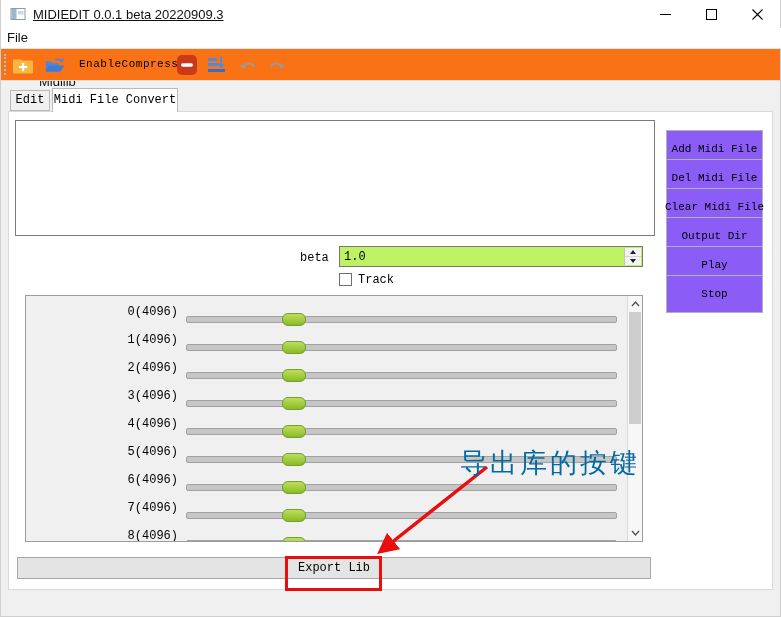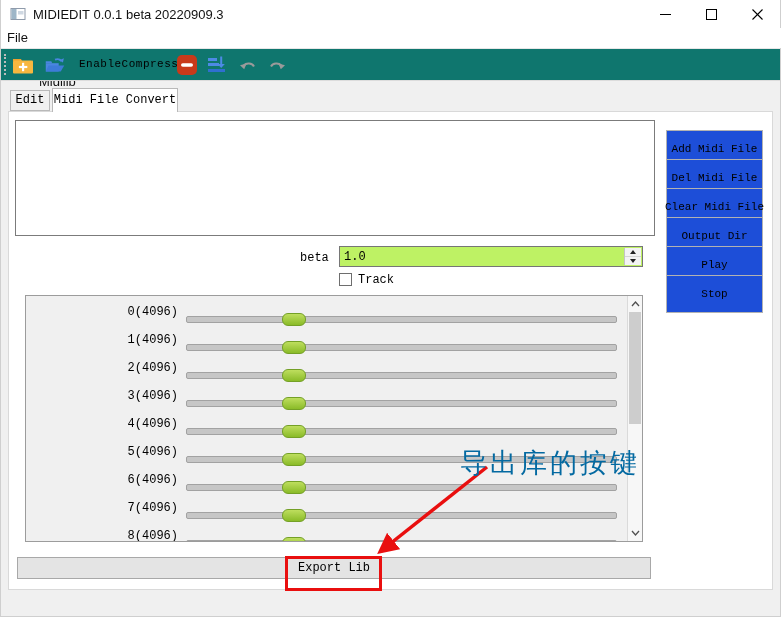--- a/index.html
+++ b/index.html
@@ -3,54 +3,54 @@
 <meta charset="utf-8">
 <style>
   html,body{margin:0;padding:0;background:#555;}
   .window{position:relative;width:781px;height:617px;background:#f0f0f0;overflow:hidden;
           font-family:"Liberation Sans",sans-serif;box-shadow:inset 0 0 0 1px #cfcfcf;}
   .mono{font-family:"Liberation Mono","DejaVu Sans Mono",monospace;}
 
   
   .titlebar{position:absolute;left:1px;top:0;width:779px;height:28px;background:#fff;}
   .app-icon{position:absolute;left:9px;top:6px;width:16px;height:16px;}
-  .title{position:absolute;left:32px;top:7px;font-size:13px;color:#111;white-space:nowrap;}
+  .title{position:absolute;left:32px;top:7px;font-size:13px;color:#111;white-space:nowrap;text-decoration:underline;}
   .winctls{position:absolute;right:0;top:0;height:28px;display:flex;}
   .winctl{width:46px;height:28px;display:flex;align-items:center;justify-content:center;cursor:default;}
   .glyph-min{width:11px;height:1px;background:#000;display:block;}
   .glyph-max{width:9px;height:9px;border:1px solid #000;display:block;}
 
   
   .menubar{position:absolute;left:1px;top:28px;width:779px;height:20px;background:#fff;font-size:13px;color:#111;padding-left:16px;}
   .mitem{position:absolute;top:2px;white-space:nowrap;}
   .mitem.m0{left:6px;} .mitem.m1{left:38px;margin-top:44px;}
 
   
-  .toolbar{position:absolute;left:1px;top:48px;width:779px;height:33px;background:#0f766e;
+  .toolbar{position:absolute;left:1px;top:48px;width:779px;height:33px;background:#f97316;
            border-top:1px solid #e7e7e7;border-bottom:1px solid #dcdcdc;box-sizing:border-box;}
   .grip{position:absolute;left:3px;top:5px;height:21px;width:0;border-left:2px dotted #bdbdbd;}
   .tbicon{position:absolute;top:4px;width:24px;height:24px;display:flex;align-items:center;justify-content:center;}
   .tb-newfolder{left:10px;} .tb-openfolder{left:42px;} .tb-minus{left:174px;}
   .tb-import{left:204px;} .tb-undo{left:236px;} .tb-redo{left:263px;}
   .tblabel{position:absolute;left:78px;top:9px;font-size:11px;color:#000;letter-spacing:0.5px;}
 
   
   .tab{position:absolute;box-sizing:border-box;font-size:12px;text-align:center;color:#000;background:#f0f0f0;
        border:1px solid #b9b9b9;z-index:2;}
   .tab-edit{left:10px;top:90px;width:40px;height:21px;line-height:19px;}
   .tab-active{left:52px;top:88px;width:126px;height:24px;line-height:22px;background:#fff;border-bottom:none;z-index:4;}
 
   
   .pane{position:absolute;left:8px;top:111px;width:765px;height:479px;background:#fff;
         border:1px solid #d9d9d9;box-sizing:border-box;z-index:1;}
 
   .listbox{position:absolute;left:15px;top:120px;width:640px;height:116px;background:#fff;
            border:1px solid #7b7b7b;box-sizing:border-box;z-index:2;}
 
-  .abtn{position:absolute;left:666px;width:97px;height:38px;background:#1d4ed8;border:1px solid #b2b2b2;
+  .abtn{position:absolute;left:666px;width:97px;height:38px;background:#8b5cf6;border:1px solid #b2b2b2;
         box-sizing:border-box;font-size:11px;display:flex;align-items:center;justify-content:center;
         white-space:nowrap;z-index:2;cursor:default;}
 
   .tempo-label{position:absolute;left:300px;top:251px;font-size:12px;z-index:2;}
   .spinbox{position:absolute;left:339px;top:246px;width:304px;height:21px;background:#bef264;
            border:1px solid #767676;box-sizing:border-box;z-index:2;}
   .spinbox input{position:absolute;left:0;top:0;width:282px;height:19px;border:none;outline:none;
            font-family:"Liberation Mono","DejaVu Sans Mono",monospace;font-size:12px;padding:0 0 0 4px;background:transparent;}
   .spin-wrap{position:absolute;right:1px;top:1px;width:16px;height:17px;border-left:1px solid #c4c4c4;background:#f3f3f3;}
   .spin-btn{position:absolute;left:0;width:16px;height:8px;display:flex;align-items:center;justify-content:center;}

